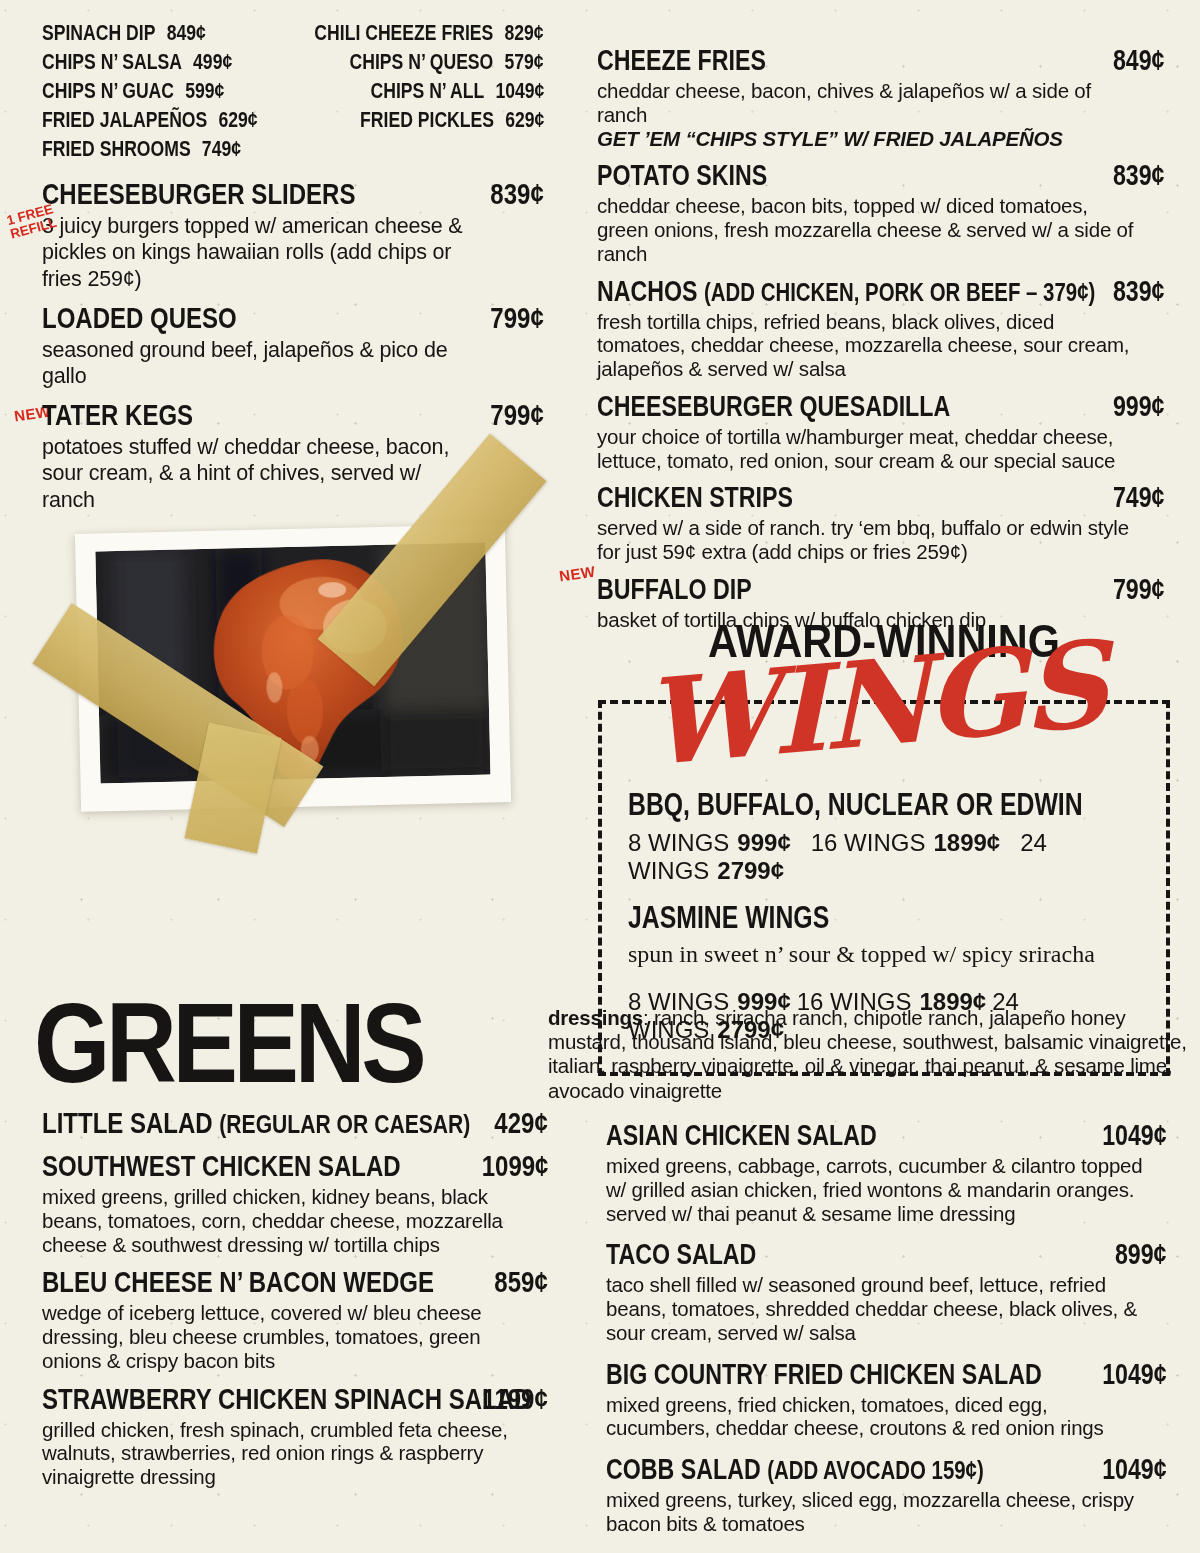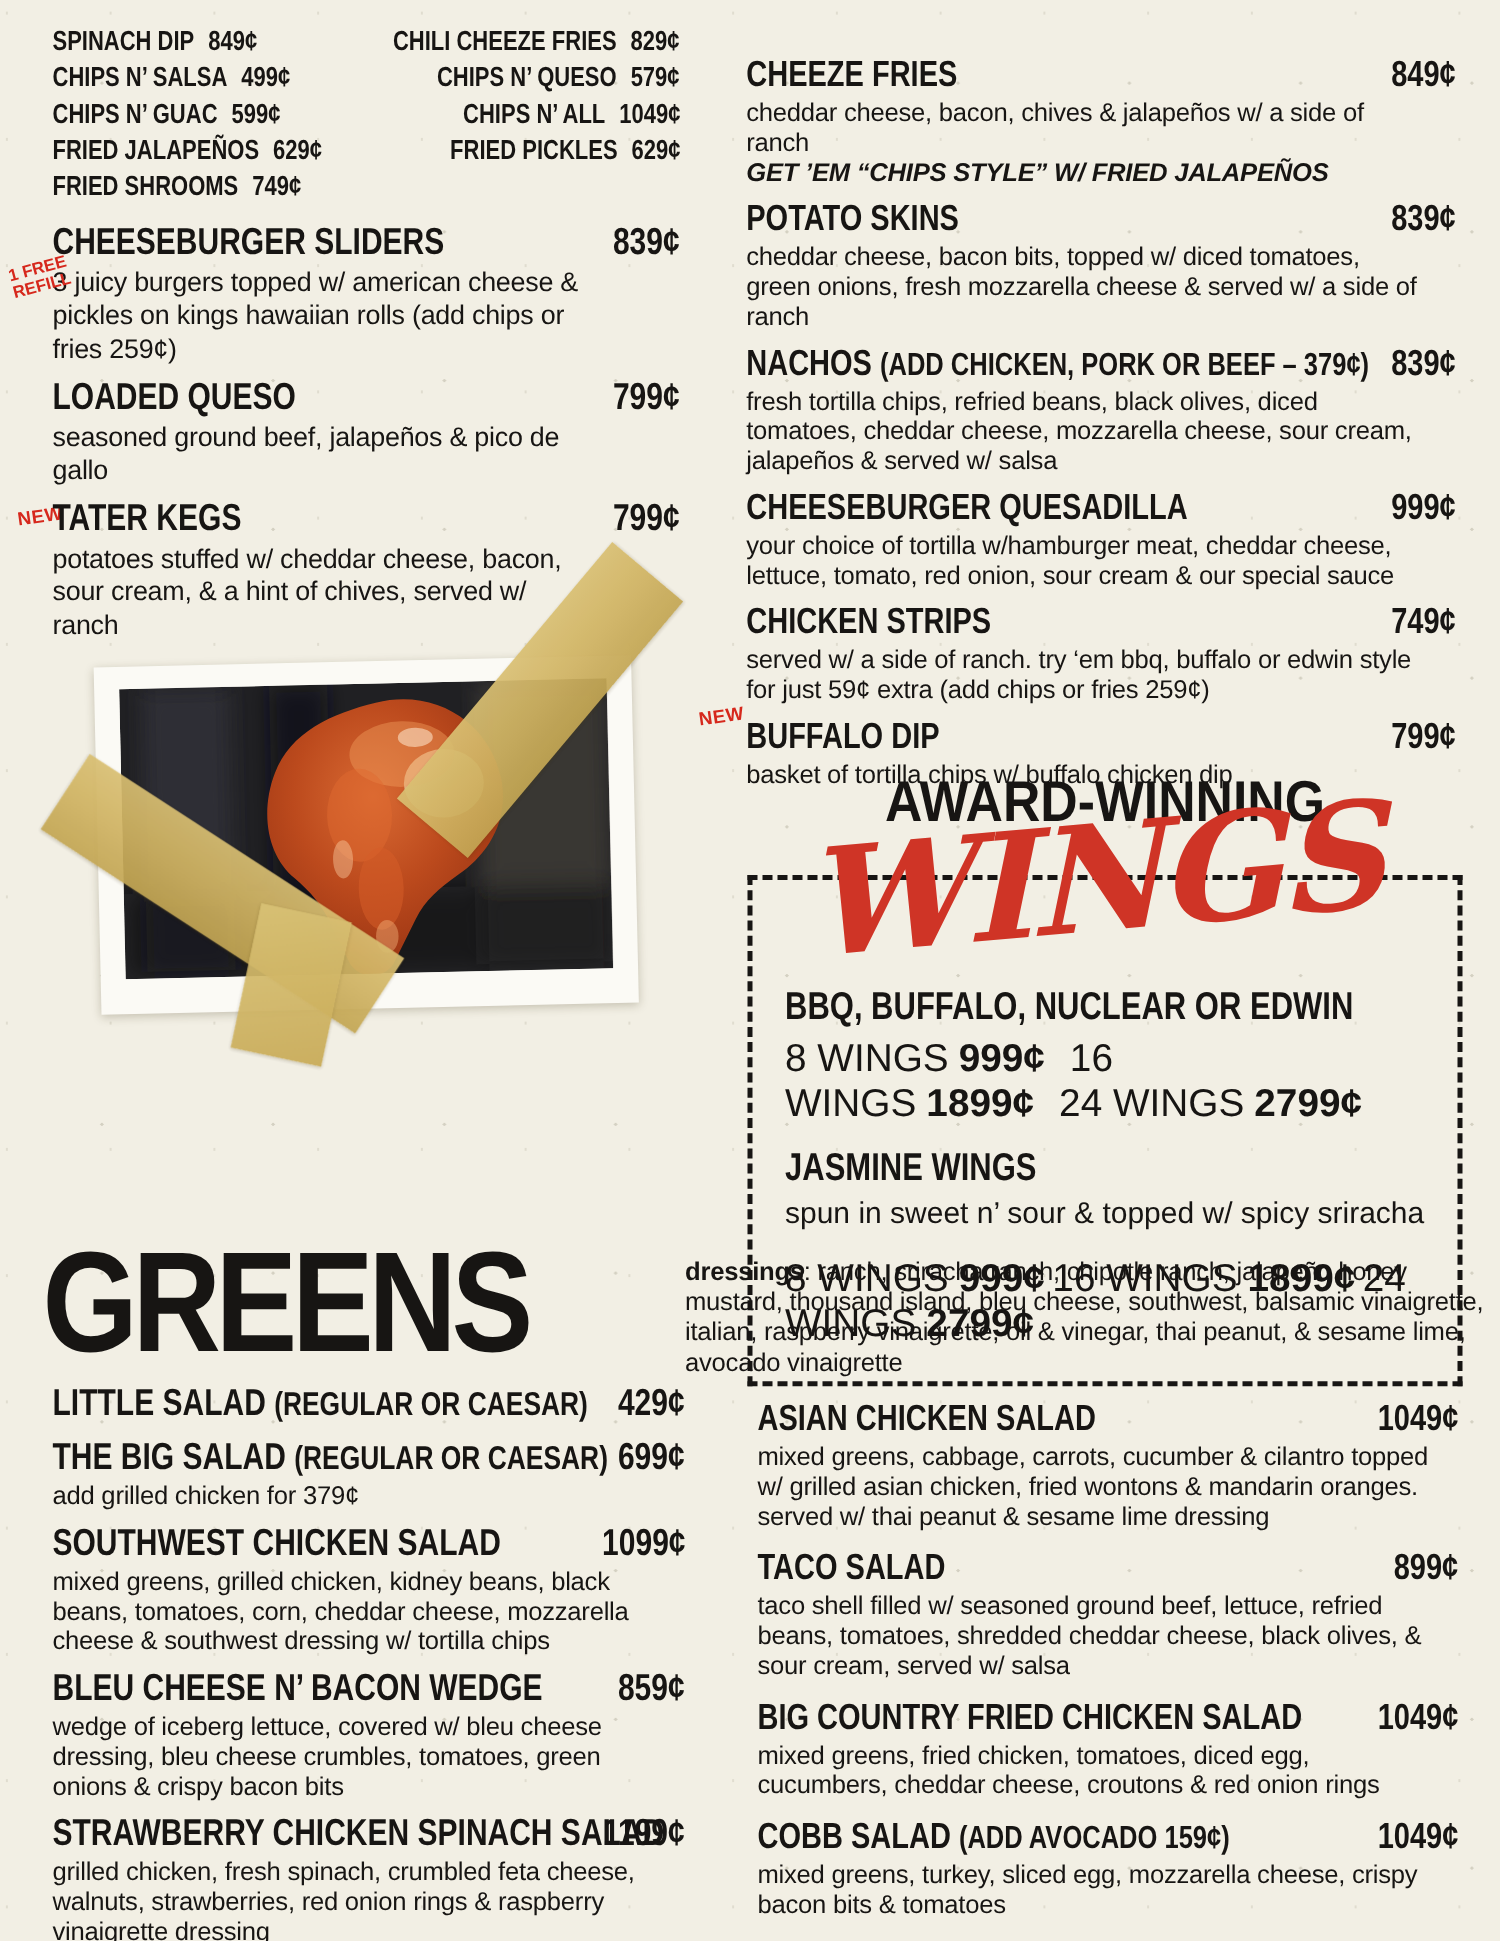--- a/index.html
+++ b/index.html
@@ -64,25 +64,25 @@
   
   .wings{position:absolute;left:598px;top:618px;width:572px;}
   .wings-kicker{text-align:center;font-weight:bold;font-size:46px;line-height:1;
                 transform:scaleX(.9);letter-spacing:0;}
   .wings-script{position:absolute;top:26px;left:50%;z-index:3;line-height:1;
                 transform:translateX(-50%) rotate(-5deg) skewX(-6deg);
                 font-family:"DejaVu Serif",serif;font-style:italic;font-weight:bold;
                 font-size:118px;letter-spacing:-4px;color:#cf3426;}
   .wings-box{margin-top:36px;border:4px dashed #171513;padding:84px 26px 24px;position:relative;}
   .wx-title{font-weight:bold;font-size:31px;line-height:1.1;}
-  .wx-line{font-size:31px;margin:7px 0 4px;}
+  .wx-line{font-size:24px;margin:7px 0 4px;}
   .wx-line .wl{margin-right:8px;}
   .wx-line .wpr{font-weight:bold;margin-right:20px;}
   .wx-line .wpr:last-child{margin-right:0;}
-  .wx-jdesc{font-size:24px;margin:6px 0 20px;}
+  .wx-jdesc{font-size:24px;margin:6px 0 20px;font-family:Liberation Serif, serif;}
   .wx-j{margin-top:16px;}
 
   
   .greens-title{position:absolute;left:34px;top:992px;margin:0;font-weight:bold;font-size:114px;
                 line-height:.9;letter-spacing:-5px;transform:scaleX(.86);transform-origin:0 50%;}
   .dressings{position:absolute;left:520px;top:1006px;width:650px;font-size:20.5px;line-height:1.18;
              letter-spacing:-.2px;margin-left:28px;}
   .greens-left{position:absolute;left:42px;top:1106px;width:506px;}
   .greens-right{position:absolute;left:606px;top:1106px;width:561px;}
   .greens-left .item-head{font-size:30px;}
@@ -251,27 +251,20 @@
 
   <div class="greens-left">
     <div class="item">
       <div class="item-head">
           <span class="hgroup cond"><span>LITTLE SALAD</span> <span class="sfx">(REGULAR OR CAESAR)</span></span>
           <span class="iprice cond-r">429¢</span>
         </div>
     </div>
     <div class="item">
       <div class="item-head">
-          <span class="hgroup cond"><span>THE BIG SALAD</span> <span class="sfx">(REGULAR OR CAESAR)</span></span>
-          <span class="iprice cond-r">699¢</span>
-        </div>
-      <div class="idesc">add grilled chicken for 379¢</div>
-    </div>
-    <div class="item">
-      <div class="item-head">
           <span class="hgroup cond"><span>SOUTHWEST CHICKEN SALAD</span></span>
           <span class="iprice cond-r">1099¢</span>
         </div>
       <div class="idesc">mixed greens, grilled chicken, kidney beans, black beans, tomatoes, corn, cheddar cheese, mozzarella cheese &amp; southwest dressing w/ tortilla chips</div>
     </div>
     <div class="item">
       <div class="item-head">
           <span class="hgroup cond"><span>BLEU CHEESE N’ BACON WEDGE</span></span>
           <span class="iprice cond-r">859¢</span>
         </div>

